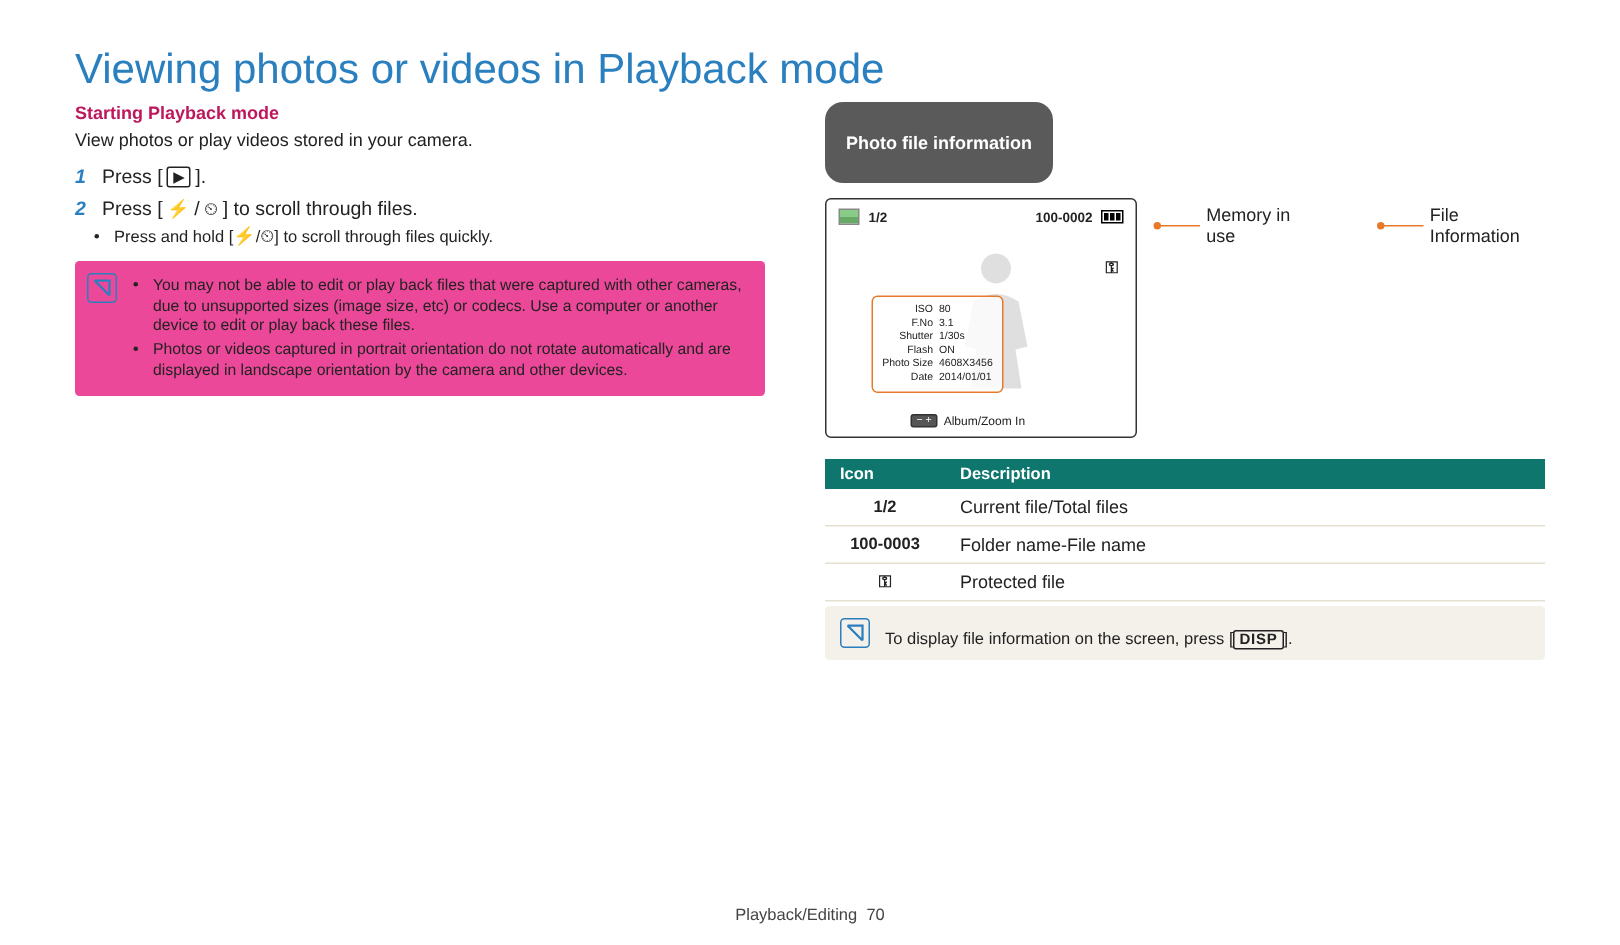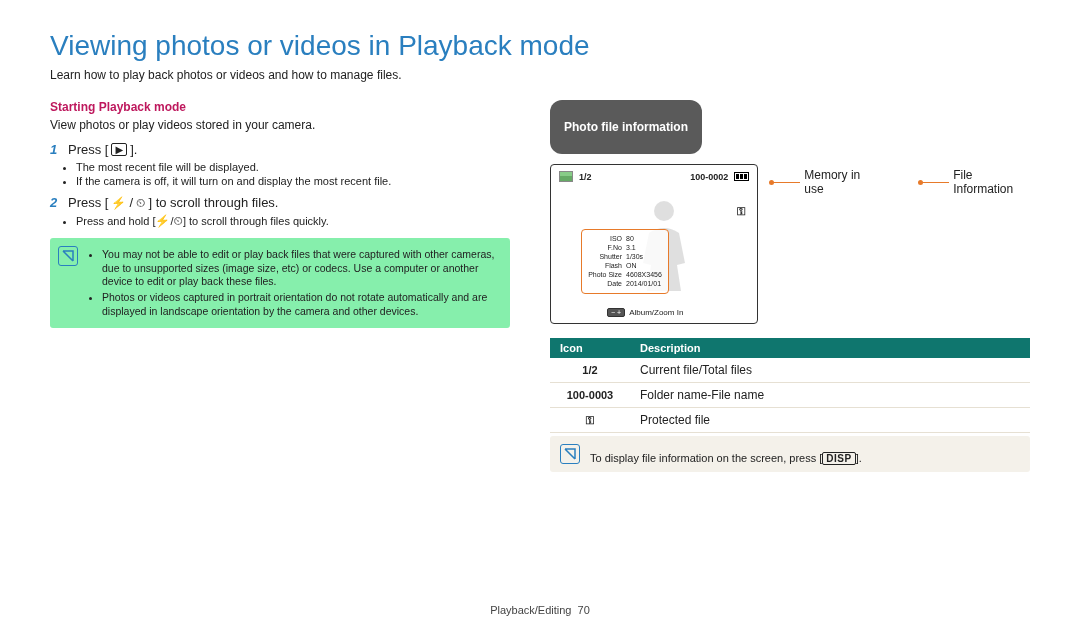--- a/index.html
+++ b/index.html
@@ -10,21 +10,21 @@
   .cols { display: flex; gap: 40px; }
   .colL { flex: 0 0 460px; }
   .colR { flex: 1; }
   .subhead { color: #be185d; font-weight: 600; font-size: 12px; margin-bottom: 4px; }
   .lead { font-size: 12px; margin-bottom: 10px; }
   .step { font-size: 13px; margin-top: 6px; display: flex; gap: 6px; align-items: baseline; }
   .stepnum { color: #2a7fbf; font-style: italic; font-weight: 600; width: 12px; }
   .steptext { display: inline-flex; align-items: center; gap: 3px; }
   .bullets { margin: 4px 0 8px 26px; font-size: 11px; }
   .bullets li { margin: 2px 0; }
-  .notebox { background: #86efac; border-radius: 3px; padding: 8px 10px 8px 8px; display: flex; gap: 10px; font-size: 10.5px; margin-top: 10px; }
+  .notebox { background: #ec4899; border-radius: 3px; padding: 8px 10px 8px 8px; display: flex; gap: 10px; font-size: 10.5px; margin-top: 10px; }
   .noteicon { flex: 0 0 20px; height: 20px; border: 1.5px solid #2a7fbf; border-radius: 3px; display: flex; align-items: center; justify-content: center; color: #2a7fbf; font-weight: bold; }
   .notelist { list-style: disc; margin-left: 14px; }
   .notelist li { margin: 2px 0; line-height: 1.3; }
   .pill { display: inline-block; background: #5a5a5a; color: #fff; font-size: 12px; font-weight: 600; padding: 20px 14px; border-radius: 12px; margin-bottom: 10px; }
   .lcd-wrap { display: flex; gap: 14px; align-items: flex-start; margin-bottom: 14px; }
   .lcd { width: 220px; height: 160px; border: 1px solid #333; border-radius: 4px; padding: 6px 8px; position: relative; background: #fff; }
   .lcd-top { display: flex; align-items: center; gap: 6px; font-size: 9px; }
   .thumb { width: 14px; height: 11px; border: 1px solid #888; background: linear-gradient(#8c8 50%, #6a6 50%); }
   .filecount { font-family: Arial; font-weight: bold; }
   .topright { margin-left: auto; display: flex; align-items: center; gap: 6px; font-weight: bold; font-size: 9px; }
@@ -54,39 +54,34 @@
   .iconbox { display: inline-flex; border: 1px solid #222; border-radius: 2px; padding: 0 3px; font-size: 10px; vertical-align: middle; }
   .flash { font-size: 12px; }
   .timer { font-size: 12px; }
   .keyicon { font-size: 11px; }
 </style>
 </head>
 <body>
 
 <div class="page">
   <h1 class="title">Viewing photos or videos in Playback mode</h1>
-  <p class="intro">Learn how to play back photos or videos and how to manage files.</p>
 
   <div class="cols">
     <div class="colL">
       <div class="subhead">Starting Playback mode</div>
       <div class="lead">View photos or play videos stored in your camera.</div>
 
       <div class="step">
         <span class="stepnum">1</span>
         <span class="steptext">
           <span>Press [</span>
           <span class="iconbox">▶</span>
           <span>].</span>
         </span>
       </div>
-      <ul class="bullets">
-        <li>The most recent file will be displayed.</li>
-        <li>If the camera is off, it will turn on and display the most recent file.</li>
-      </ul>
 
       <div class="step">
         <span class="stepnum">2</span>
         <span class="steptext">
           <span>Press [</span>
           <span class="flash">⚡</span>
           <span>/</span>
           <span class="timer">⏲</span>
           <span>] to scroll through files.</span>
         </span>

